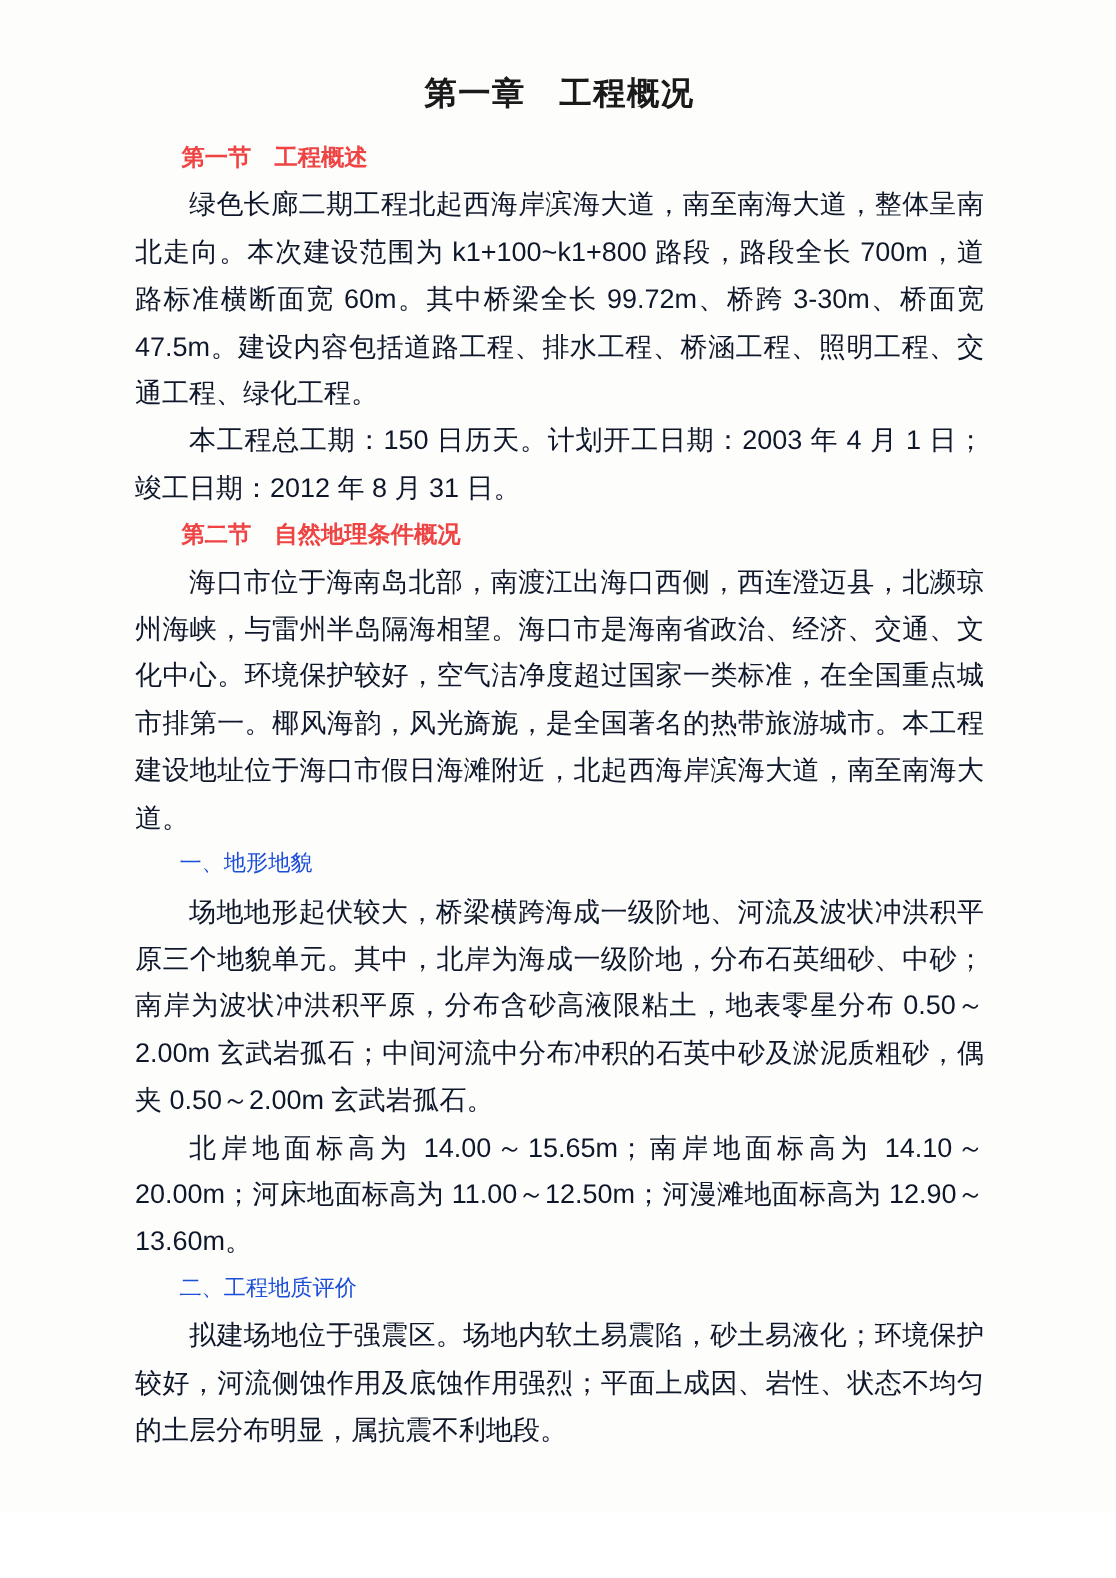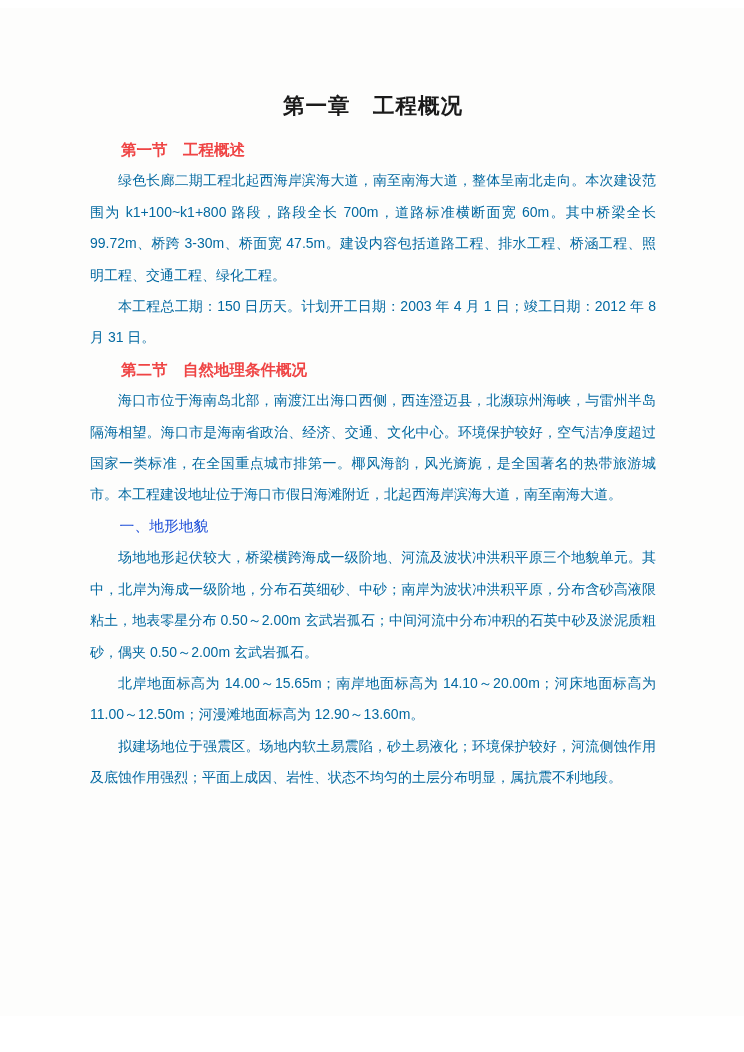--- a/index.html
+++ b/index.html
@@ -4,53 +4,53 @@
 <style>
   html, body {
     margin: 0;
     padding: 0;
     background: #ffffff;
   }
   .page {
     position: relative;
     width: 744px;
     height: 1008px;
-    margin: 8px auto;
+    margin: 0 auto;
     background: #fdfdfc;
     color: #222222;
     font-family: "Liberation Sans", "DejaVu Sans", sans-serif;
     box-sizing: border-box;
-    padding: 80px 88px 0 90px;
+    padding: 44px 88px 0 90px;
     overflow: hidden;
   }
   .doc-title {
     font-size: 21.5px;
     font-weight: bold;
     text-align: center;
     margin: 0 0 9px 0;
     line-height: 37px;
     letter-spacing: 1px;
     color: #1a1a1a;
   }
   .section-heading {
     font-size: 15.5px;
     font-weight: bold;
     margin: 0;
     line-height: 31.4px;
     text-indent: 2em;
     color: #ef4444;
   }
   .para {
-    font-size: 14px;
+    font-size: 18px;
     font-weight: normal;
     margin: 0;
     line-height: 31.4px;
     text-align: justify;
     text-indent: 2em;
-    color: #0369a1;
+    color: #0f172a;
   }
   .subheading {
     font-size: 14.8px;
     font-weight: normal;
     margin: 0;
     line-height: 31.4px;
     text-indent: 2em;
     color: #1d4ed8;
   }
 </style>
@@ -61,15 +61,16 @@
   <h1 class="doc-title">第一章　工程概况</h1>
   <div id="doc-body">
       <h2 class="section-heading">第一节　工程概述</h2>
       <p class="para">绿色长廊二期工程北起西海岸滨海大道，南至南海大道，整体呈南北走向。本次建设范围为 k1+100~k1+800 路段，路段全长 700m，道路标准横断面宽 60m。其中桥梁全长 99.72m、桥跨 3-30m、桥面宽 47.5m。建设内容包括道路工程、排水工程、桥涵工程、照明工程、交通工程、绿化工程。</p>
       <p class="para">本工程总工期：150 日历天。计划开工日期：2003 年 4 月 1 日；竣工日期：2012 年 8 月 31 日。</p>
       <h2 class="section-heading">第二节　自然地理条件概况</h2>
       <p class="para">海口市位于海南岛北部，南渡江出海口西侧，西连澄迈县，北濒琼州海峡，与雷州半岛隔海相望。海口市是海南省政治、经济、交通、文化中心。环境保护较好，空气洁净度超过国家一类标准，在全国重点城市排第一。椰风海韵，风光旖旎，是全国著名的热带旅游城市。本工程建设地址位于海口市假日海滩附近，北起西海岸滨海大道，南至南海大道。</p>
       <p class="subheading">一、地形地貌</p>
       <p class="para">场地地形起伏较大，桥梁横跨海成一级阶地、河流及波状冲洪积平原三个地貌单元。其中，北岸为海成一级阶地，分布石英细砂、中砂；南岸为波状冲洪积平原，分布含砂高液限粘土，地表零星分布 0.50～2.00m 玄武岩孤石；中间河流中分布冲积的石英中砂及淤泥质粗砂，偶夹 0.50～2.00m 玄武岩孤石。</p>
       <p class="para">北岸地面标高为 14.00～15.65m；南岸地面标高为 14.10～20.00m；河床地面标高为 11.00～12.50m；河漫滩地面标高为 12.90～13.60m。</p>
+      <p class="subheading">二、工程地质评价</p>
       <p class="para">拟建场地位于强震区。场地内软土易震陷，砂土易液化；环境保护较好，河流侧蚀作用及底蚀作用强烈；平面上成因、岩性、状态不均匀的土层分布明显，属抗震不利地段。</p>
     </div>
 </div>
 
 </body></html>

